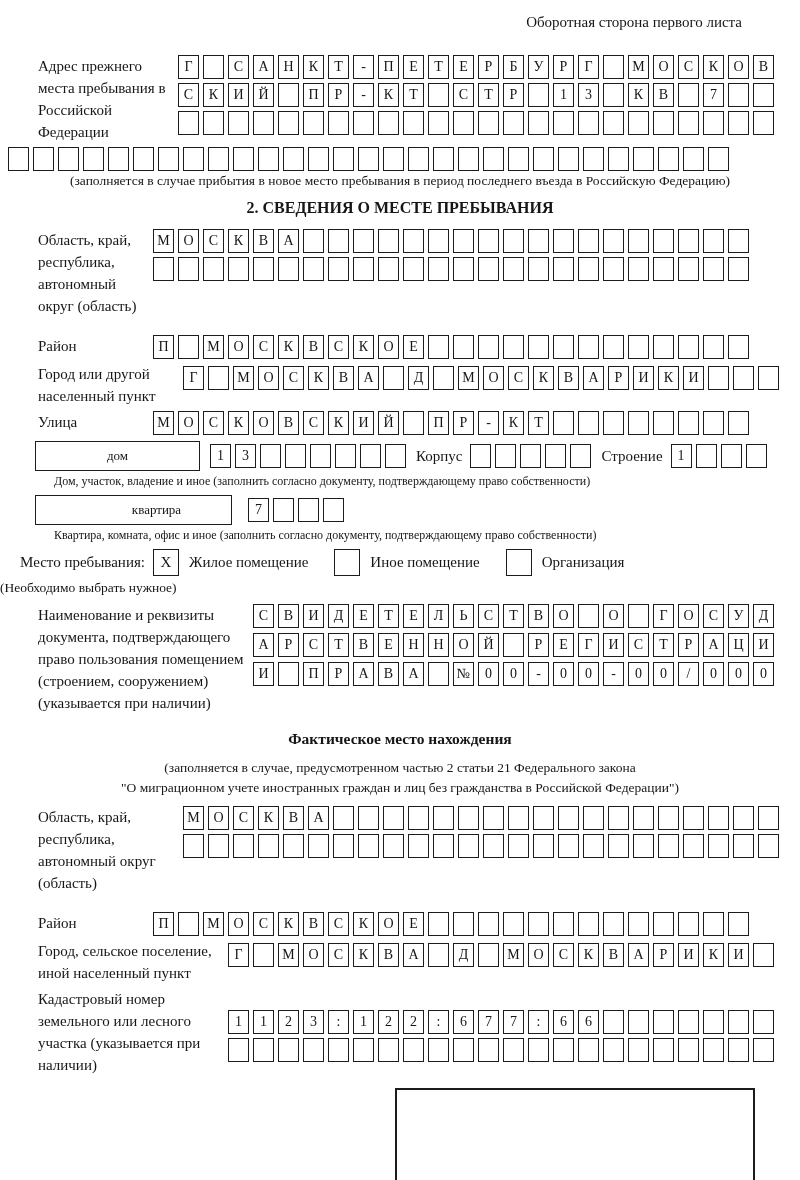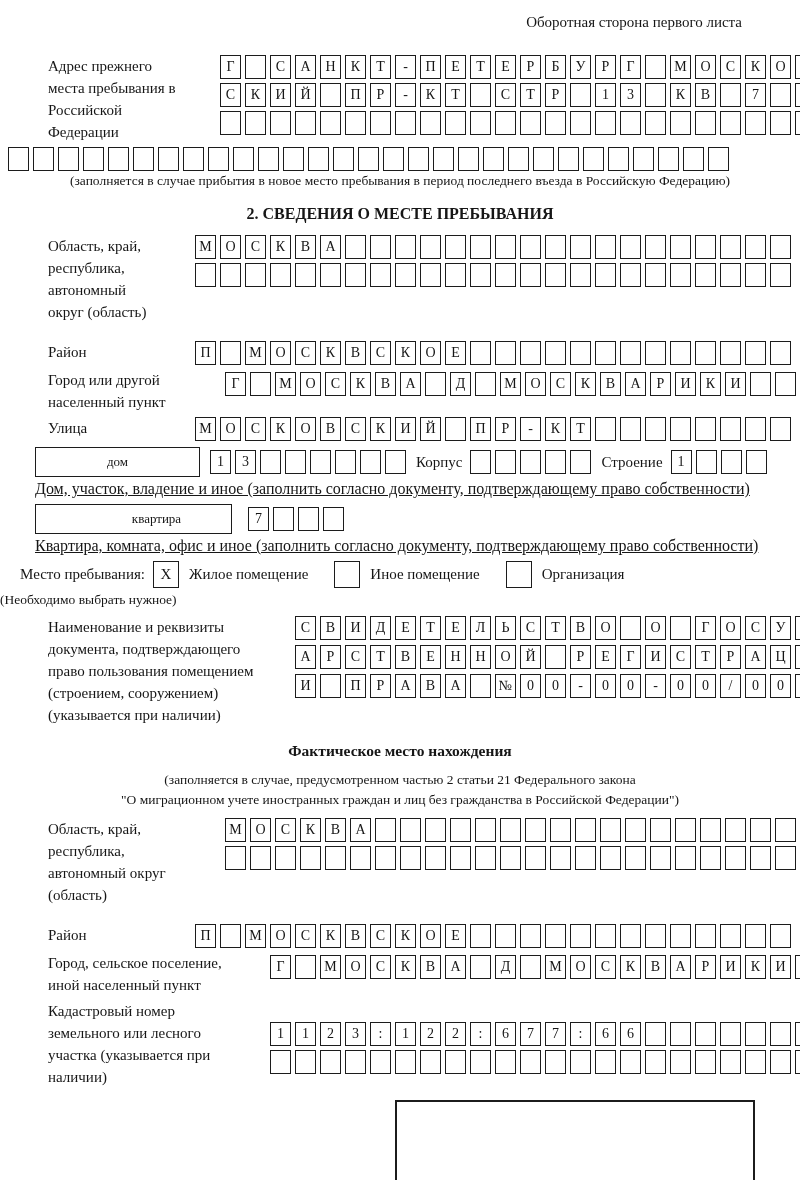--- a/index.html
+++ b/index.html
@@ -10,55 +10,55 @@
     position:relative;
     overflow:hidden;
   }
   .page{padding-top:14px;}
   .top-note{
     text-align:right;
     padding-right:58px;
     font-size:15px;
     margin-bottom:24px;
   }
-  .field{display:flex;align-items:flex-start;padding-left:48px;margin-bottom:4px;gap:32px;}
+  .field{display:flex;align-items:flex-start;padding-left:38px;margin-bottom:4px;}
   .flabel{font-size:15px;line-height:22px;flex:none;}
   .w140{width:140px;}
   .w115{width:115px;}
   .w145{width:145px;}
   .w190{width:190px;}
   .w215{width:215px;}
   .cellcol{flex:none;}
   .cellcol .cellrow + .cellrow{margin-top:4px;}
   .cellrow{display:flex;flex:none;}
   .cell{
     box-sizing:border-box;
     flex:none;
     width:21px;height:24px;
     border:1.5px solid #1c1c1c;
     margin-right:4px;
     display:inline-flex;align-items:center;justify-content:center;
     font-size:14px;line-height:1;
     background:#fff;
   }
   .fullrow{padding-left:8px;margin-top:4px;margin-bottom:2px;}
-  .center-note{text-align:center;font-size:13.5px;margin:2px 8px 16px;}
+  .center-note{text-align:center;font-size:13.5px;margin:2px 8px 10px;}
   .sec-title{text-align:center;font-weight:bold;font-size:16px;margin:8px 0 12px;}
   .gap14{height:14px;}
   .house-row{display:flex;align-items:center;padding-left:35px;margin:6px 0 2px;}
   .big-box{
     box-sizing:border-box;
     border:1.5px solid #1c1c1c;
     height:30px;display:inline-flex;align-items:center;justify-content:center;
     font-size:13px;flex:none;background:#fff;
   }
   .house-box{width:165px;margin-right:10px;}
   .apt-box{width:197px;margin-right:16px;padding-left:46px;}
   .inline-label{font-size:15px;margin:0 8px 0 6px;flex:none;}
-  .left-note{padding-left:35px;font-size:16px;margin:3px 0 5px;text-decoration:underline;}
+  .left-note{padding-left:54px;font-size:12px;margin:3px 0 5px;}
   .stay-row{display:flex;align-items:center;padding-left:20px;margin-top:6px;font-size:15px;}
   .checkbox{
     box-sizing:border-box;
     width:26px;height:27px;border:1.5px solid #1c1c1c;
     display:inline-flex;align-items:center;justify-content:center;
     font-size:15px;flex:none;margin:0 10px 0 8px;background:#fff;
   }
   .stay-opt{display:inline-flex;align-items:center;}
   .stay-opt .opt-label{margin-right:18px;}
   .choose-note{font-size:13.5px;margin:4px 0 8px;}

